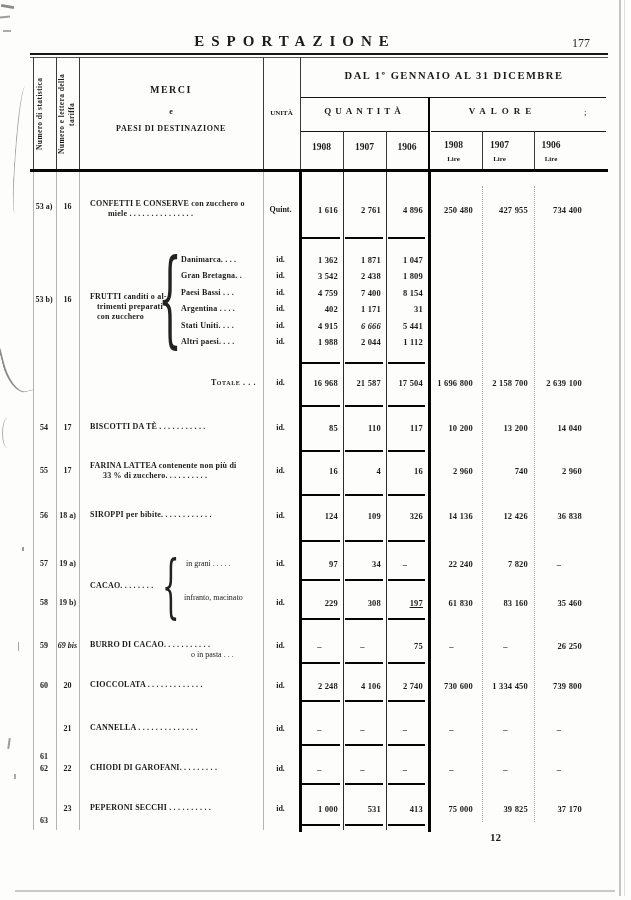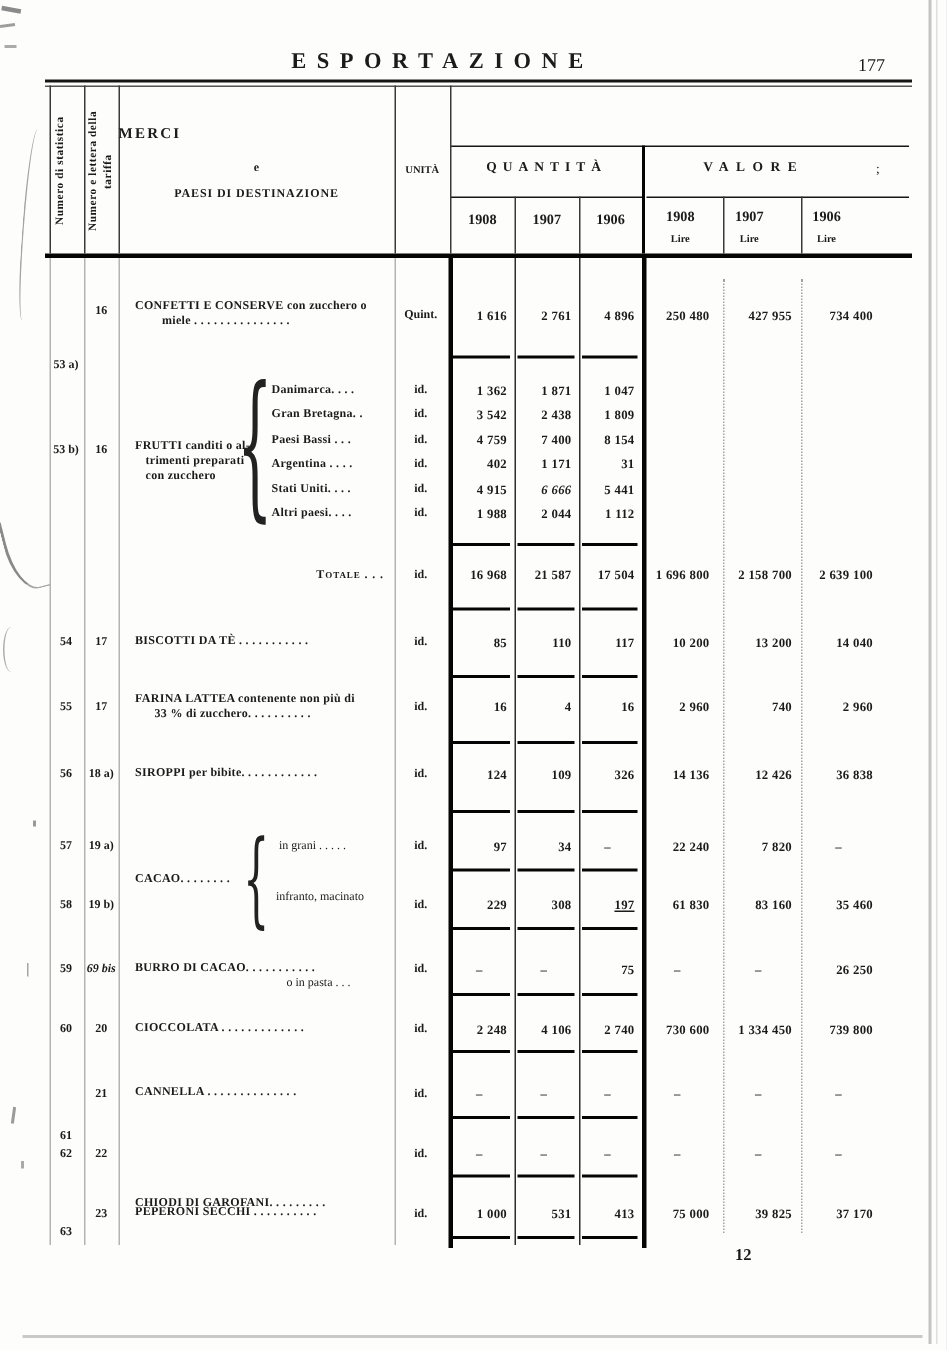--- a/index.html
+++ b/index.html
@@ -67,25 +67,26 @@
   <div class="vl" style="left:300px;top:57px;height:112px;"></div>
   <div class="vl" style="left:343px;top:131px;height:38px;"></div>
   <div class="vl" style="left:386px;top:131px;height:38px;"></div>
   <div class="vl-thick" style="left:428px;top:97px;height:72px;width:2px;"></div>
   <div class="vl" style="left:482px;top:131px;height:38px;"></div>
   <div class="vl" style="left:534px;top:131px;height:38px;"></div>
 
   <div class="rot" style="left:35px;top:62px;width:19px;height:104px;">Numero di statistica</div>
   <div class="rot" style="left:57px;top:62px;width:21px;height:104px;">Numero e lettera della tariffa</div>
 
-  <div class="t" style="left:79px;top:84px;width:184px;text-align:left;font-size:10px;font-weight:bold;letter-spacing:1.5px;">MERCI</div>
+  <div class="t" style="left:79px;top:84px;width:184px;text-align:center;font-size:10px;font-weight:bold;letter-spacing:1.5px;">MERCI</div>
   <div class="t" style="left:79px;top:107px;width:184px;text-align:center;font-size:8px;font-weight:bold;">e</div>
   <div class="t" style="left:79px;top:124px;width:184px;text-align:center;font-size:8px;font-weight:bold;letter-spacing:.6px;">PAESI DI DESTINAZIONE</div>
   <div class="t" style="left:263px;top:109px;width:37px;text-align:center;font-size:7px;font-weight:bold;">UNITÀ</div>
 
+  <div class="t" style="left:302px;top:70px;width:304px;text-align:center;font-size:10.5px;font-weight:bold;letter-spacing:1.5px;">DAL 1º GENNAIO AL 31 DICEMBRE</div>
   <div class="t" style="left:300px;top:106px;width:129px;text-align:center;font-size:9px;font-weight:bold;letter-spacing:4px;">QUANTITÀ</div>
   <div class="t" style="left:431px;top:106px;width:143px;text-align:center;font-size:9px;font-weight:bold;letter-spacing:5px;">VALORE</div>
   <div class="t" style="left:584px;top:107px;font-size:9px;">;</div>
 
   <div class="t yr" style="left:300px;top:142px;width:43px;">1908</div>
   <div class="t yr" style="left:343px;top:142px;width:43px;">1907</div>
   <div class="t yr" style="left:386px;top:142px;width:42px;">1906</div>
   <div class="t yr" style="left:431px;top:140px;width:45px;">1908</div>
   <div class="t yr" style="left:477px;top:140px;width:45px;">1907</div>
   <div class="t yr" style="left:529px;top:140px;width:44px;">1906</div>
@@ -137,21 +138,21 @@
   <div class="bsep" style="left:302px;top:744px;width:38px;"></div>
   <div class="bsep" style="left:345px;top:744px;width:38px;"></div>
   <div class="bsep" style="left:388px;top:744px;width:37px;"></div>
   <div class="bsep" style="left:302px;top:783px;width:38px;"></div>
   <div class="bsep" style="left:345px;top:783px;width:38px;"></div>
   <div class="bsep" style="left:388px;top:783px;width:37px;"></div>
   <div class="bsep" style="left:302px;top:824px;width:38px;"></div>
   <div class="bsep" style="left:345px;top:824px;width:38px;"></div>
   <div class="bsep" style="left:388px;top:824px;width:37px;"></div>
 
-  <div class="t stat" style="top:202px;margin-top:36px;">53 a)</div>
+  <div class="t stat" style="top:202px;">53 a)</div>
   <div class="t trf" style="top:202px;">16</div>
   <div class="t lbl" style="left:90px;top:199px;">CONFETTI E CONSERVE con zucchero o</div>
   <div class="t lbl" style="left:108px;top:209px;">miele . . . . . . . . . . . . . . .</div>
   <div class="t unitc" style="top:205px;">Quint.</div>
   <div class="t num qc1" style="top:205px;">1 616</div>
   <div class="t num qc2" style="top:205px;">2 761</div>
   <div class="t num qc3" style="top:205px;">4 896</div>
   <div class="t num vc1" style="top:205px;">250 480</div>
   <div class="t num vc2" style="top:205px;">427 955</div>
   <div class="t num vc3" style="top:205px;">734 400</div>
@@ -296,21 +297,21 @@
   <div class="t unitc" style="top:724px;">id.</div>
   <div class="t num qc1 ctr" style="top:724px;">–</div>
   <div class="t num qc2 ctr" style="top:724px;">–</div>
   <div class="t num qc3 ctr" style="top:724px;">–</div>
   <div class="t num vc1 ctr" style="top:724px;">–</div>
   <div class="t num vc2 ctr" style="top:724px;">–</div>
   <div class="t num vc3 ctr" style="top:724px;">–</div>
 
   <div class="t stat" style="top:764px;">62</div>
   <div class="t trf" style="top:764px;">22</div>
-  <div class="t lbl" style="left:90px;top:797px;">CHIODI DI GAROFANI. . . . . . . . .</div>
+  <div class="t lbl" style="left:90px;top:763px;">CHIODI DI GAROFANI. . . . . . . . .</div>
   <div class="t unitc" style="top:764px;">id.</div>
   <div class="t num qc1 ctr" style="top:764px;">–</div>
   <div class="t num qc2 ctr" style="top:764px;">–</div>
   <div class="t num qc3 ctr" style="top:764px;">–</div>
   <div class="t num vc1 ctr" style="top:764px;">–</div>
   <div class="t num vc2 ctr" style="top:764px;">–</div>
   <div class="t num vc3 ctr" style="top:764px;">–</div>
 
   <div class="t stat" style="top:804px;margin-top:12px;">63</div>
   <div class="t trf" style="top:804px;">23</div>

